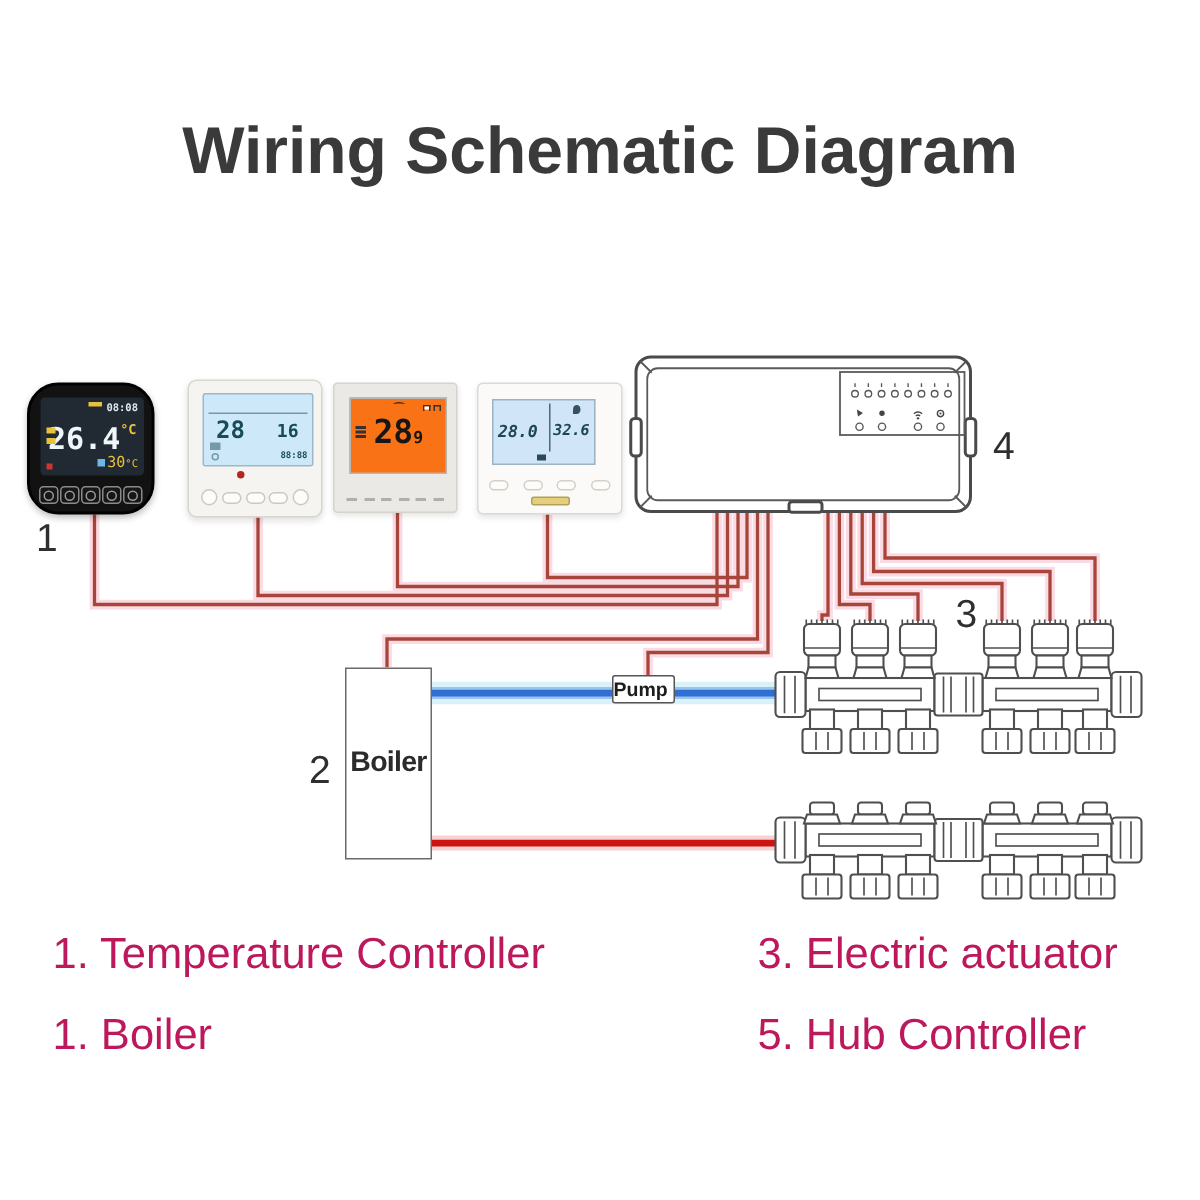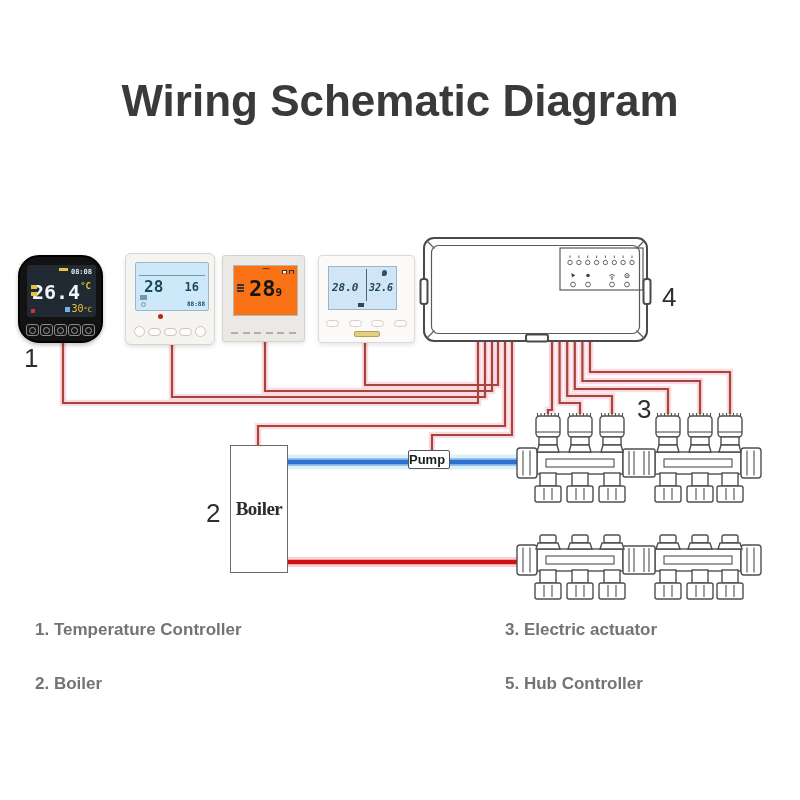--- a/index.html
+++ b/index.html
@@ -98,35 +98,35 @@
   .t4-flame{position:absolute;right:9px;top:3px;width:5px;height:6px;background:#34525e;
             border-radius:50% 50% 50% 0;}
   .t4-mark{position:absolute;left:44%;bottom:2px;width:6px;height:4px;background:#2c4a56;}
   .t4-btns{position:absolute;left:7px;right:7px;bottom:15px;display:flex;justify-content:space-between;}
   .t4b{width:13px;height:7px;background:#fdfcfa;border:1px solid #d3cfc8;border-radius:7px;box-sizing:border-box;}
   .t4-slot{position:absolute;bottom:5px;left:50%;transform:translateX(-50%);width:26px;height:6px;
            background:#e3cf7e;border:1px solid #b3a054;border-radius:2px;box-sizing:border-box;}
 
   
   .boiler{left:230px;top:445px;width:58px;height:128px;background:#fff;border:1.5px solid #6a6a6a;
-          display:flex;align-items:center;justify-content:center;font-family:Liberation Serif, serif;}
+          display:flex;align-items:center;justify-content:center;}
   .boiler span{font-size:19px;font-weight:bold;color:#2b2b2b;letter-spacing:-0.5px;}
   .pump{left:408px;top:450px;width:42px;height:19px;background:#fff;border:1.5px solid #555;
         border-radius:2px;display:flex;align-items:center;}
   .pump span{font-size:13px;font-weight:bold;color:#1c1c1c;}
 
   
   .callout{position:absolute;z-index:2;font-size:26px;color:#2f2f2f;font-weight:500;}
   .c1{left:24px;top:343px;}
   .c2{left:206px;top:498px;}
   .c3{left:637px;top:394px;}
   .c4{left:662px;top:282px;}
 
   
-  .legend-item{position:absolute;z-index:2;font-size:17px;font-weight:bold;color:#737373;
+  .legend-item{position:absolute;z-index:2;font-size:29px;font-weight:normal;color:#be185d;
                white-space:nowrap;}
   .l1{left:35px;top:620px;}
   .l3{left:505px;top:620px;}
   .l2{left:35px;top:674px;}
   .l4{left:505px;top:674px;}
 </style>
 </head>
 <body>
 
 <div class="page">
@@ -333,16 +333,16 @@
     <span>Pump</span>
   </div>
 
   <div class="callout c1">1</div>
   <div class="callout c2">2</div>
   <div class="callout c3">3</div>
   <div class="callout c4">4</div>
 
   <div class="legend-item l1">1. Temperature Controller</div>
   <div class="legend-item l3">3. Electric actuator</div>
-  <div class="legend-item l2">2. Boiler</div>
+  <div class="legend-item l2">1. Boiler</div>
   <div class="legend-item l4">5. Hub Controller</div>
 
 </div>
 
 </body></html>

